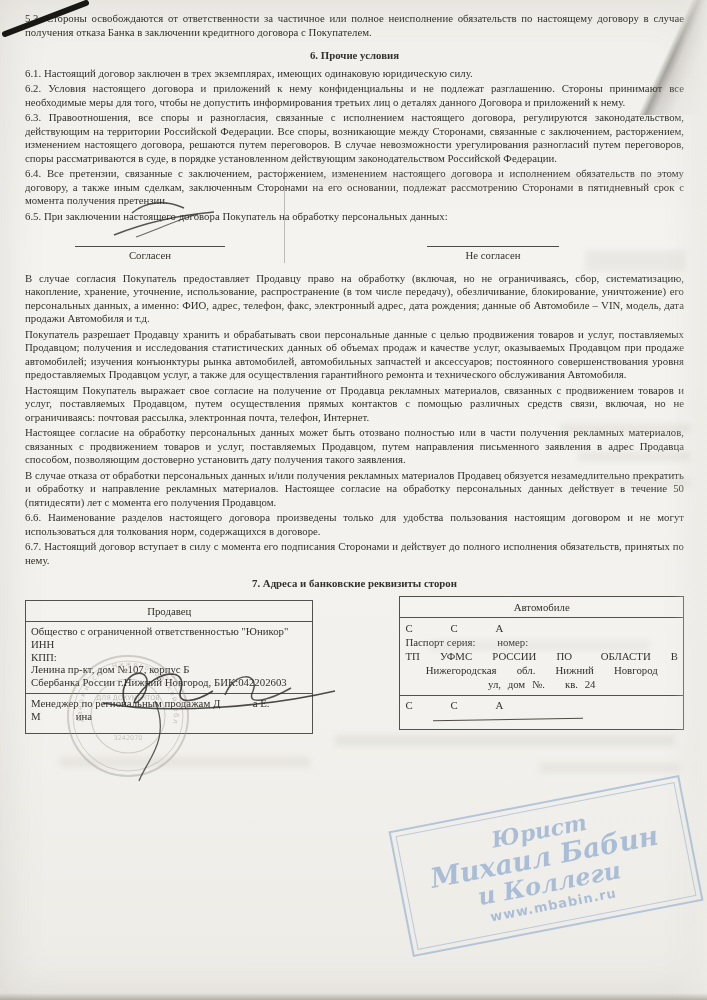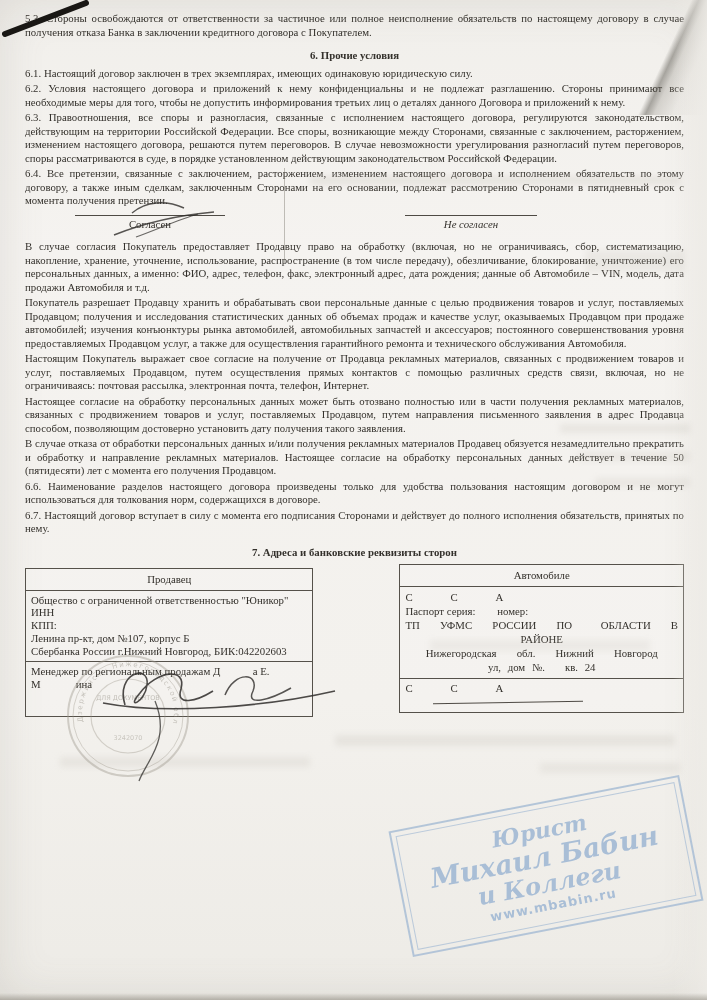--- a/index.html
+++ b/index.html
@@ -4,24 +4,24 @@
 <style>
   html,body{margin:0;padding:0;}
   body{width:707px;height:1000px;background:#d8d5d0;font-family:"Liberation Serif",serif;}
   .page{position:relative;width:707px;height:1000px;overflow:hidden;
         background:linear-gradient(180deg,#f1efeb 0%,#f5f3f0 25%,#f3f1ed 70%,#edebe6 100%);
         box-shadow:inset 0 0 45px rgba(120,114,102,.16);color:#34312c;}
   .content{position:absolute;left:0;top:0;width:707px;box-sizing:border-box;
            padding:12px 23px 0 25px;font-size:10.8px;line-height:13.5px;}
   p{margin:0 0 2px;text-align:justify;}
   .sec-title{font-weight:bold;text-align:center;margin:10px 0 4px;}
-  .consent-row{display:flex;margin:7px 0 9px;}
+  .consent-row{display:flex;margin:23px 0 9px;gap:22px;}
   .consent-box{text-align:center;}
   .consent-box.agree{margin-left:50px;width:150px;}
-  .consent-box.disagree{margin-left:180px;width:132px;font-style:italic;}
+  .consent-box.disagree{margin-left:180px;width:132px;}
   .sig-line{border-top:1px solid #4e4a44;height:1px;}
   .consent-label{font-size:10.8px;padding-top:1px;}
   .tables{display:flex;margin-top:9px;}
   .tbl{border:1px solid #55514a;box-sizing:border-box;background:rgba(255,255,255,.12);}
   .tbl-seller{width:291px;}
   .tbl-buyer{width:287px;margin-left:86px;position:relative;top:-4px;}
   .tbl-head{text-align:center;border-bottom:1px solid #55514a;padding:4px 4px 3px;}
   .tbl-body{padding:3px 5px 4px;line-height:12.8px;}
   .tbl-buyer .tbl-body{line-height:14px;}
   .tbl-foot{border-top:1px solid #55514a;padding:3px 5px 4px;line-height:13px;}
@@ -61,20 +61,21 @@
 
 <div class="page">
 
   <div class="content">
     <p>5.3.  Стороны освобождаются от ответственности за частичное или полное неисполнение обязательств по настоящему договору в случае получения отказа Банка в заключении кредитного договора с Покупателем.</p>
     <div class="sec-title">6. Прочие условия</div>
     <p>6.1.  Настоящий договор заключен в трех экземплярах, имеющих одинаковую юридическую силу.</p>
     <p>6.2.  Условия настоящего договора и приложений к нему конфиденциальны и не подлежат разглашению. Стороны принимают все необходимые меры для того, чтобы не допустить информирования третьих лиц о деталях данного Договора и приложений к нему.</p>
     <p>6.3.  Правоотношения, все споры и разногласия, связанные с исполнением настоящего договора, регулируются законодательством, действующим на территории Российской Федерации. Все споры, возникающие между Сторонами, связанные с заключением, расторжением, изменением настоящего договора, решаются путем переговоров. В случае невозможности урегулирования разногласий путем переговоров, споры рассматриваются в суде, в порядке установленном действующим законодательством Российской Федерации.</p>
     <p>6.4.  Все претензии, связанные с заключением, расторжением, изменением настоящего договора и исполнением обязательств по этому договору, а также иным сделкам, заключенным Сторонами на его основании, подлежат рассмотрению Сторонами в пятидневный срок с момента получения претензии.</p>
+    <p>6.5.  При заключении настоящего договора Покупатель на обработку персональных данных:</p>
 
     <div class="consent-row">
       <div class="consent-box agree">
         <div class="sig-line"></div>
         <div class="consent-label">Согласен</div>
       </div>
       <div class="consent-box disagree">
         <div class="sig-line"></div>
         <div class="consent-label">Не согласен</div>
       </div>
@@ -109,21 +110,20 @@
 
       <div class="tbl tbl-buyer">
         <div class="tbl-head">Автомобиле</div>
         <div class="tbl-body">
           <div class="prewrap">С              С              А</div>
           <div class="prewrap">Паспорт серия:        номер:</div>
           <div class="issued-row">
             <span class="prewrap">ТП   УФМС   РОССИИ   ПО</span>
             <span class="prewrap">ОБЛАСТИ   В</span>
           </div>
-          <div class="center-line">РАЙОНЕ</div>
           <div class="center-line prewrap">Нижегородская   обл.   Нижний   Новгород</div>
           <div class="center-line prewrap">ул, дом №.   кв. 24</div>
         </div>
         <div class="tbl-foot">
           <span class="prewrap">С              С              А</span><span class="buyer-sign-line"></span>
         </div>
       </div>
 
     </div>
   </div>

